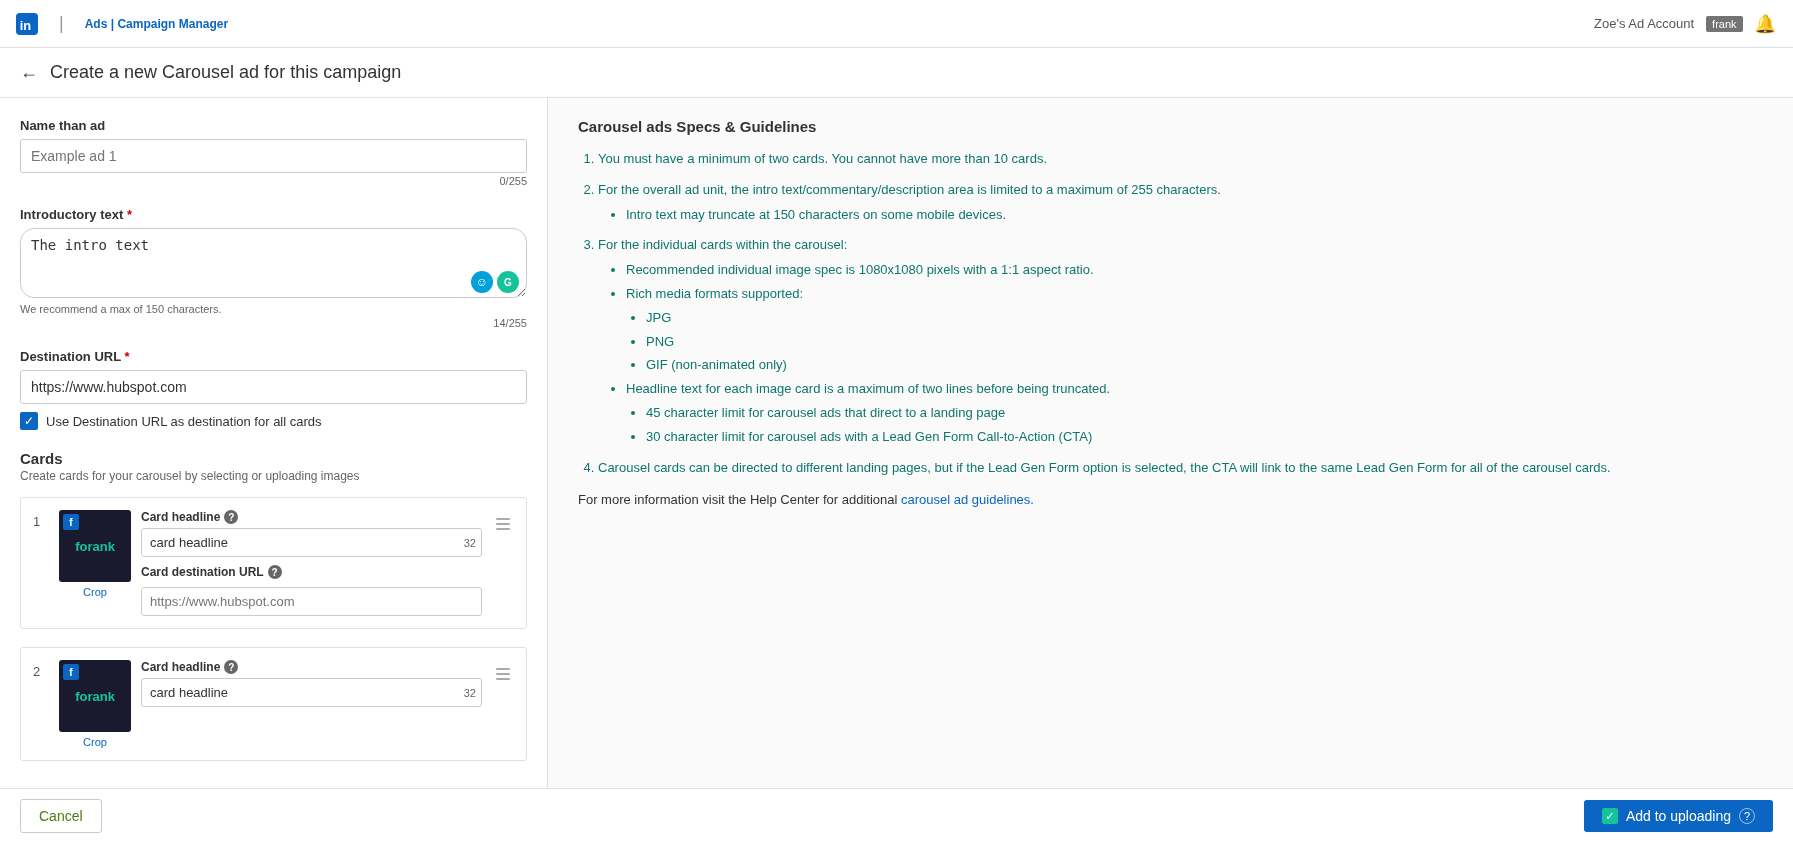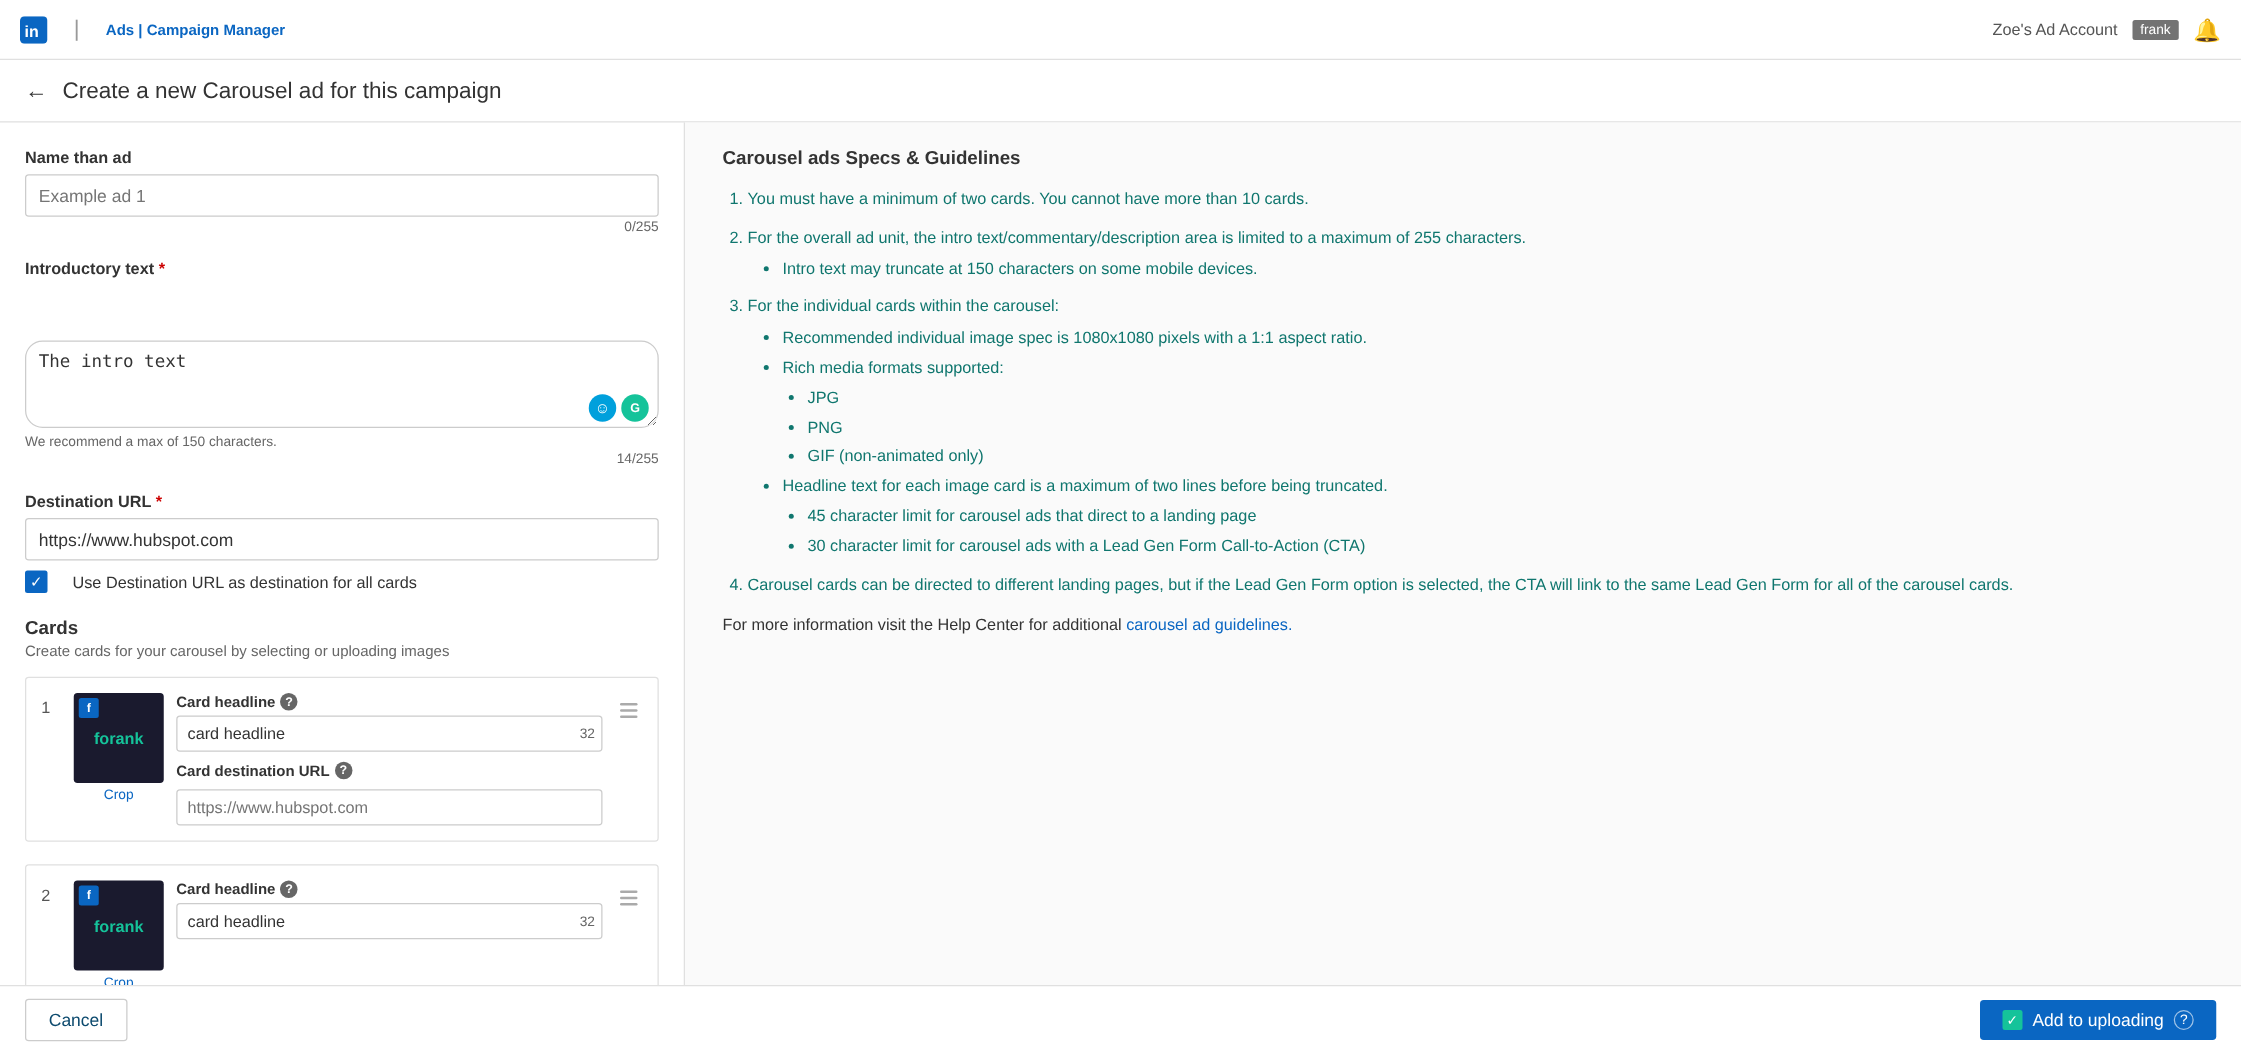--- a/index.html
+++ b/index.html
@@ -51,39 +51,39 @@
       padding: 8px 10px; font-size: 14px; color: #333; outline: none;
     }
 
     .char-count { text-align: right; font-size: 11px; color: #666; margin-top: 2px; }
     .char-hint { font-size: 11px; color: #666; margin-top: 2px; }
 
     .textarea-wrapper { position: relative; }
     .textarea-input {
       width: 100%; border: 1px solid #ccc; border-radius: 14px;
       padding: 8px 50px 8px 10px; font-size: 14px; color: #333; outline: none;
-      resize: vertical; min-height: 70px; margin-top: 44px;
+      resize: vertical; min-height: 70px;
     }
     .textarea-icons {
       position: absolute; bottom: 8px; right: 8px;
       display: flex; gap: 4px; align-items: center;
     }
     .emoji-icon {
       width: 22px; height: 22px; border-radius: 50%;
       background: #00a0dc; display: flex; align-items: center; justify-content: center;
       color: white; font-size: 12px; cursor: pointer;
     }
     .grammarly-icon {
       width: 22px; height: 22px; border-radius: 50%;
       background: #15c39a; display: flex; align-items: center; justify-content: center;
       color: white; font-size: 10px; font-weight: bold; cursor: pointer;
     }
 
     
-    .checkbox-row { display: flex; align-items: center; gap: 20px; margin-top: 8px; }
+    .checkbox-row { display: flex; align-items: center; gap: 8px; margin-top: 8px; }
     .checkbox-green {
       width: 18px; height: 18px; background: #0a66c2; border-radius: 2px;
       display: flex; align-items: center; justify-content: center; flex-shrink: 0;
     }
     .checkbox-green::after { content: '✓'; color: white; font-size: 12px; }
     .checkbox-label { font-size: 13px; color: #333; }
 
     
     .cards-section { margin-top: 20px; }
     .cards-title { font-size: 15px; font-weight: 600; margin-bottom: 2px; }
@@ -150,21 +150,21 @@
 
     
     .bottom-bar {
       position: fixed; bottom: 0; left: 0; right: 0;
       height: 55px; background: #fff; border-top: 1px solid #e0e0e0;
       display: flex; align-items: center; justify-content: space-between;
       padding: 0 20px;
     }
     .cancel-btn {
       background: none; border: 1px solid #ccc; border-radius: 3px;
-      padding: 8px 18px; font-size: 14px; color: #0c4a6e; cursor: pointer;
+      padding: 8px 18px; font-size: 14px; color: #4d7c0f; cursor: pointer;
     }
     .add-campaign-btn {
       display: flex; align-items: center; gap: 8px;
       background: #0a66c2; color: white; border: none; border-radius: 3px;
       padding: 8px 18px; font-size: 14px; cursor: pointer;
     }
     .btn-check {
       width: 16px; height: 16px; background: #15c39a; border-radius: 2px;
       display: flex; align-items: center; justify-content: center;
       color: white; font-size: 11px;

